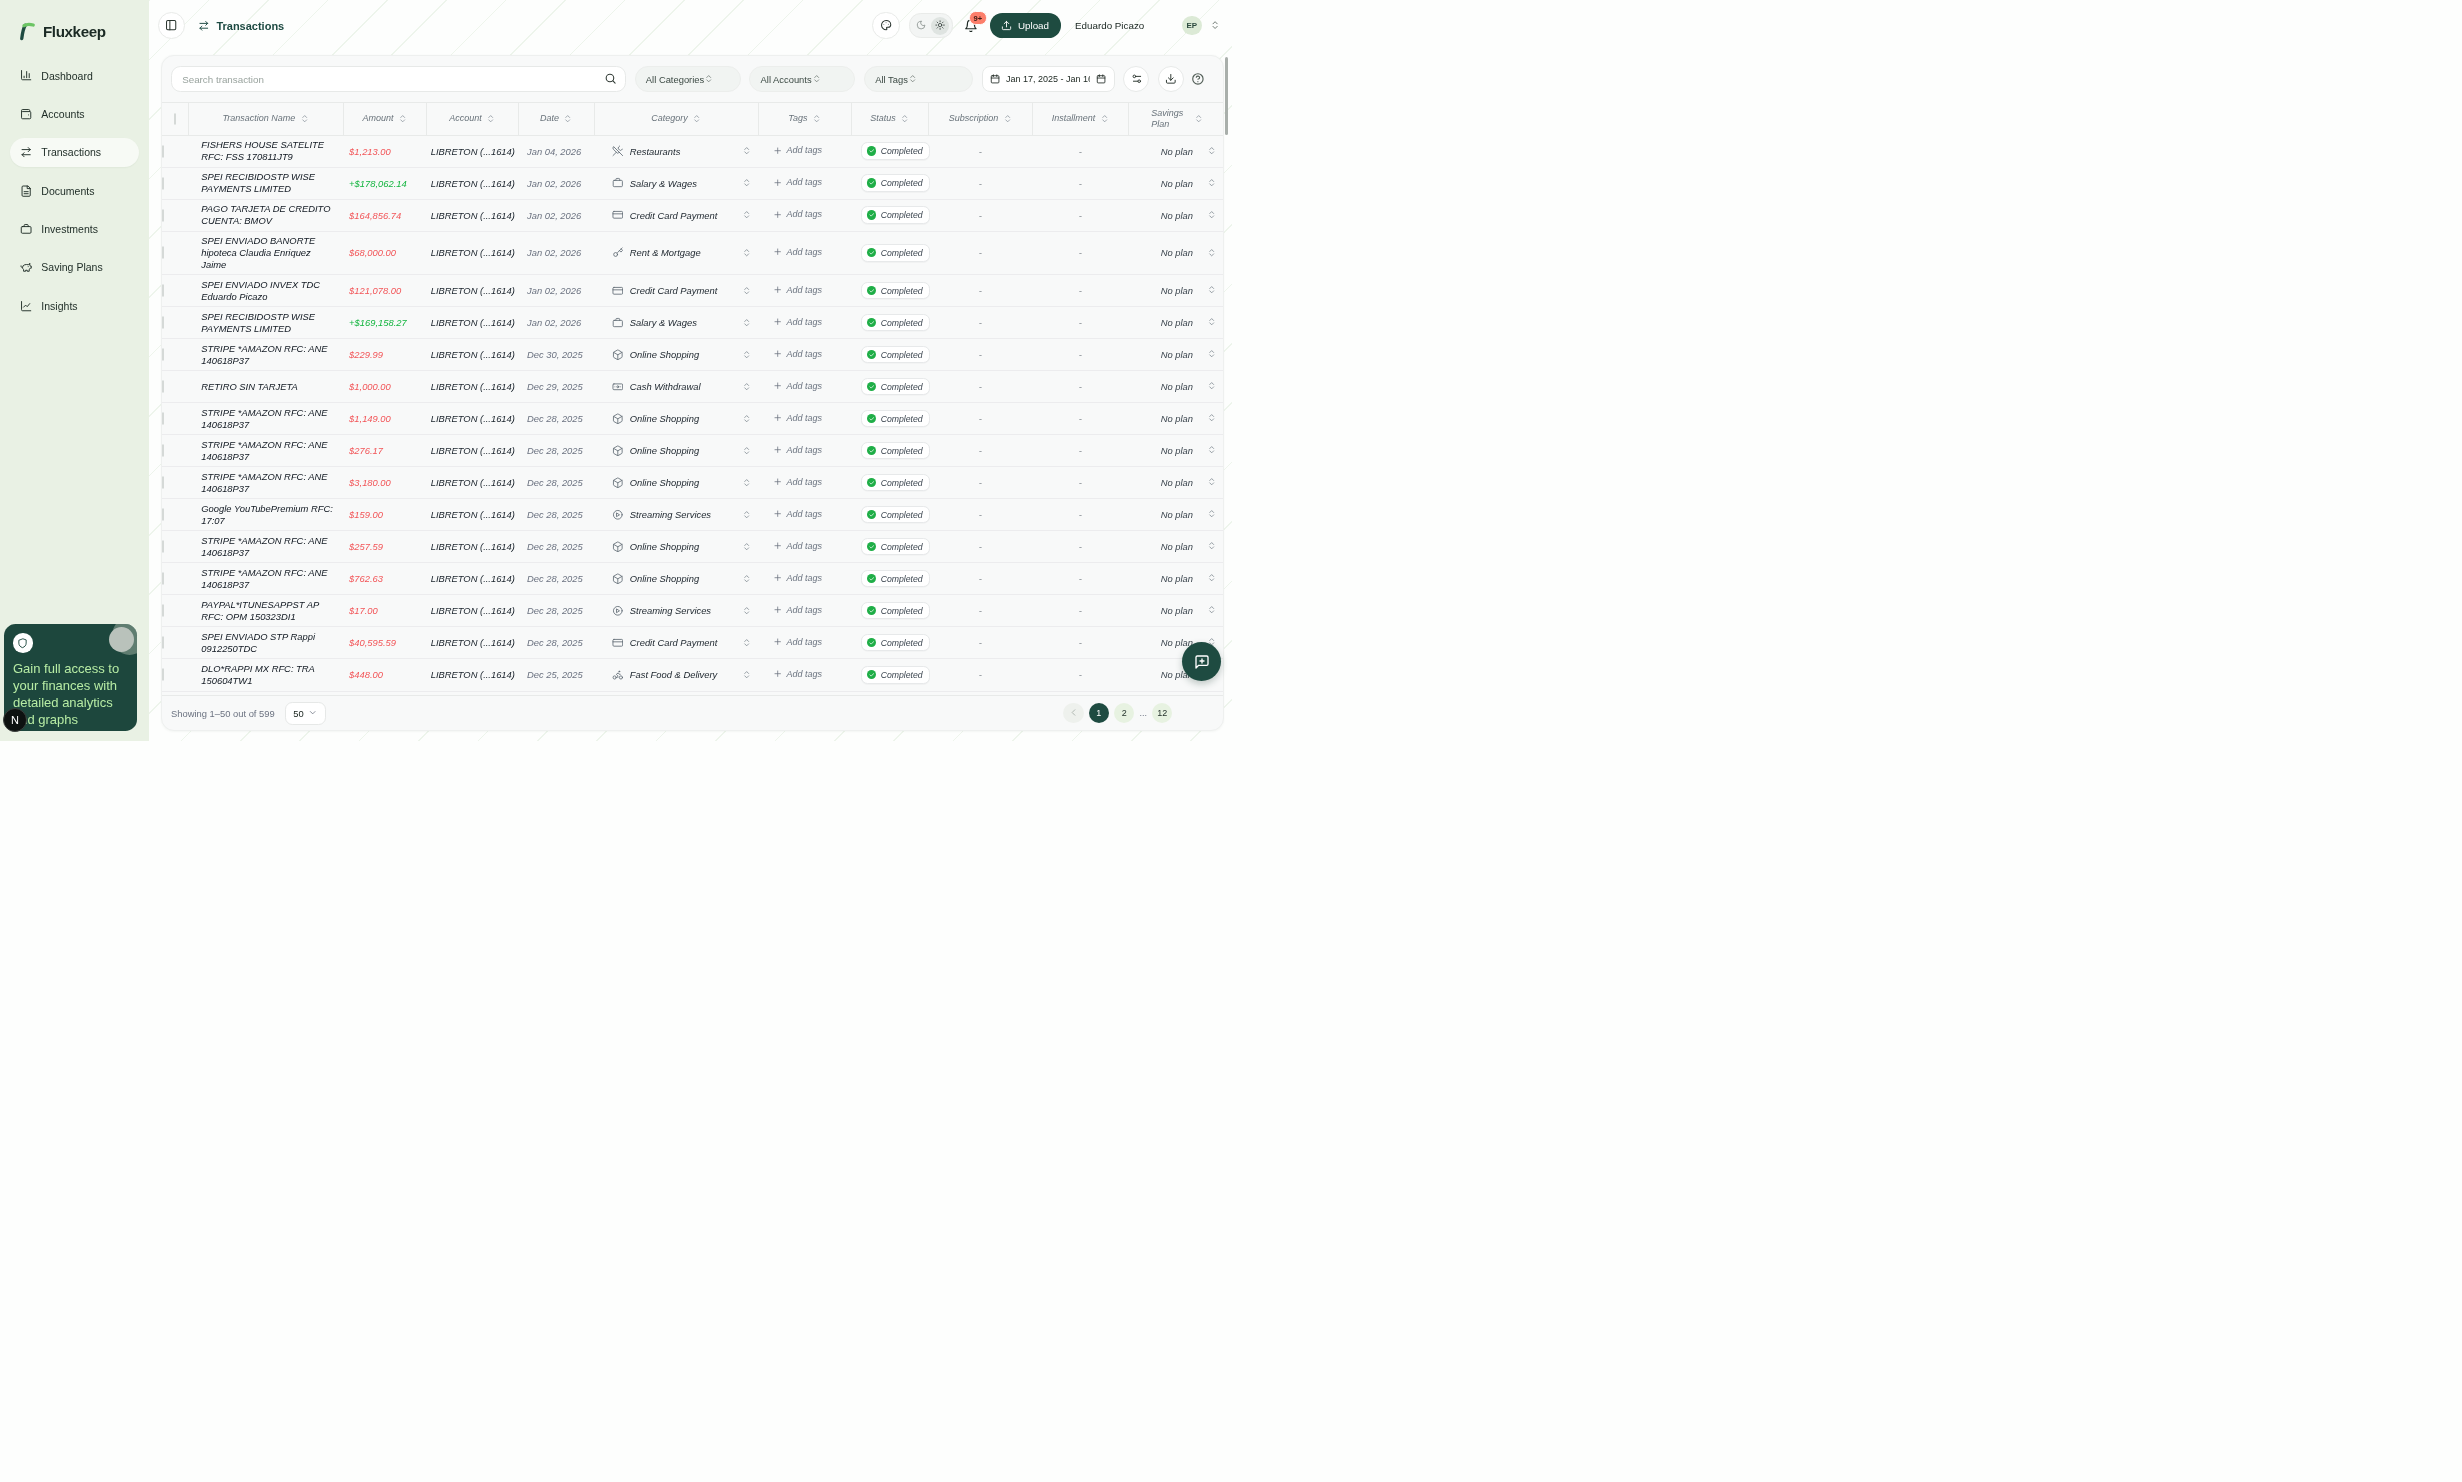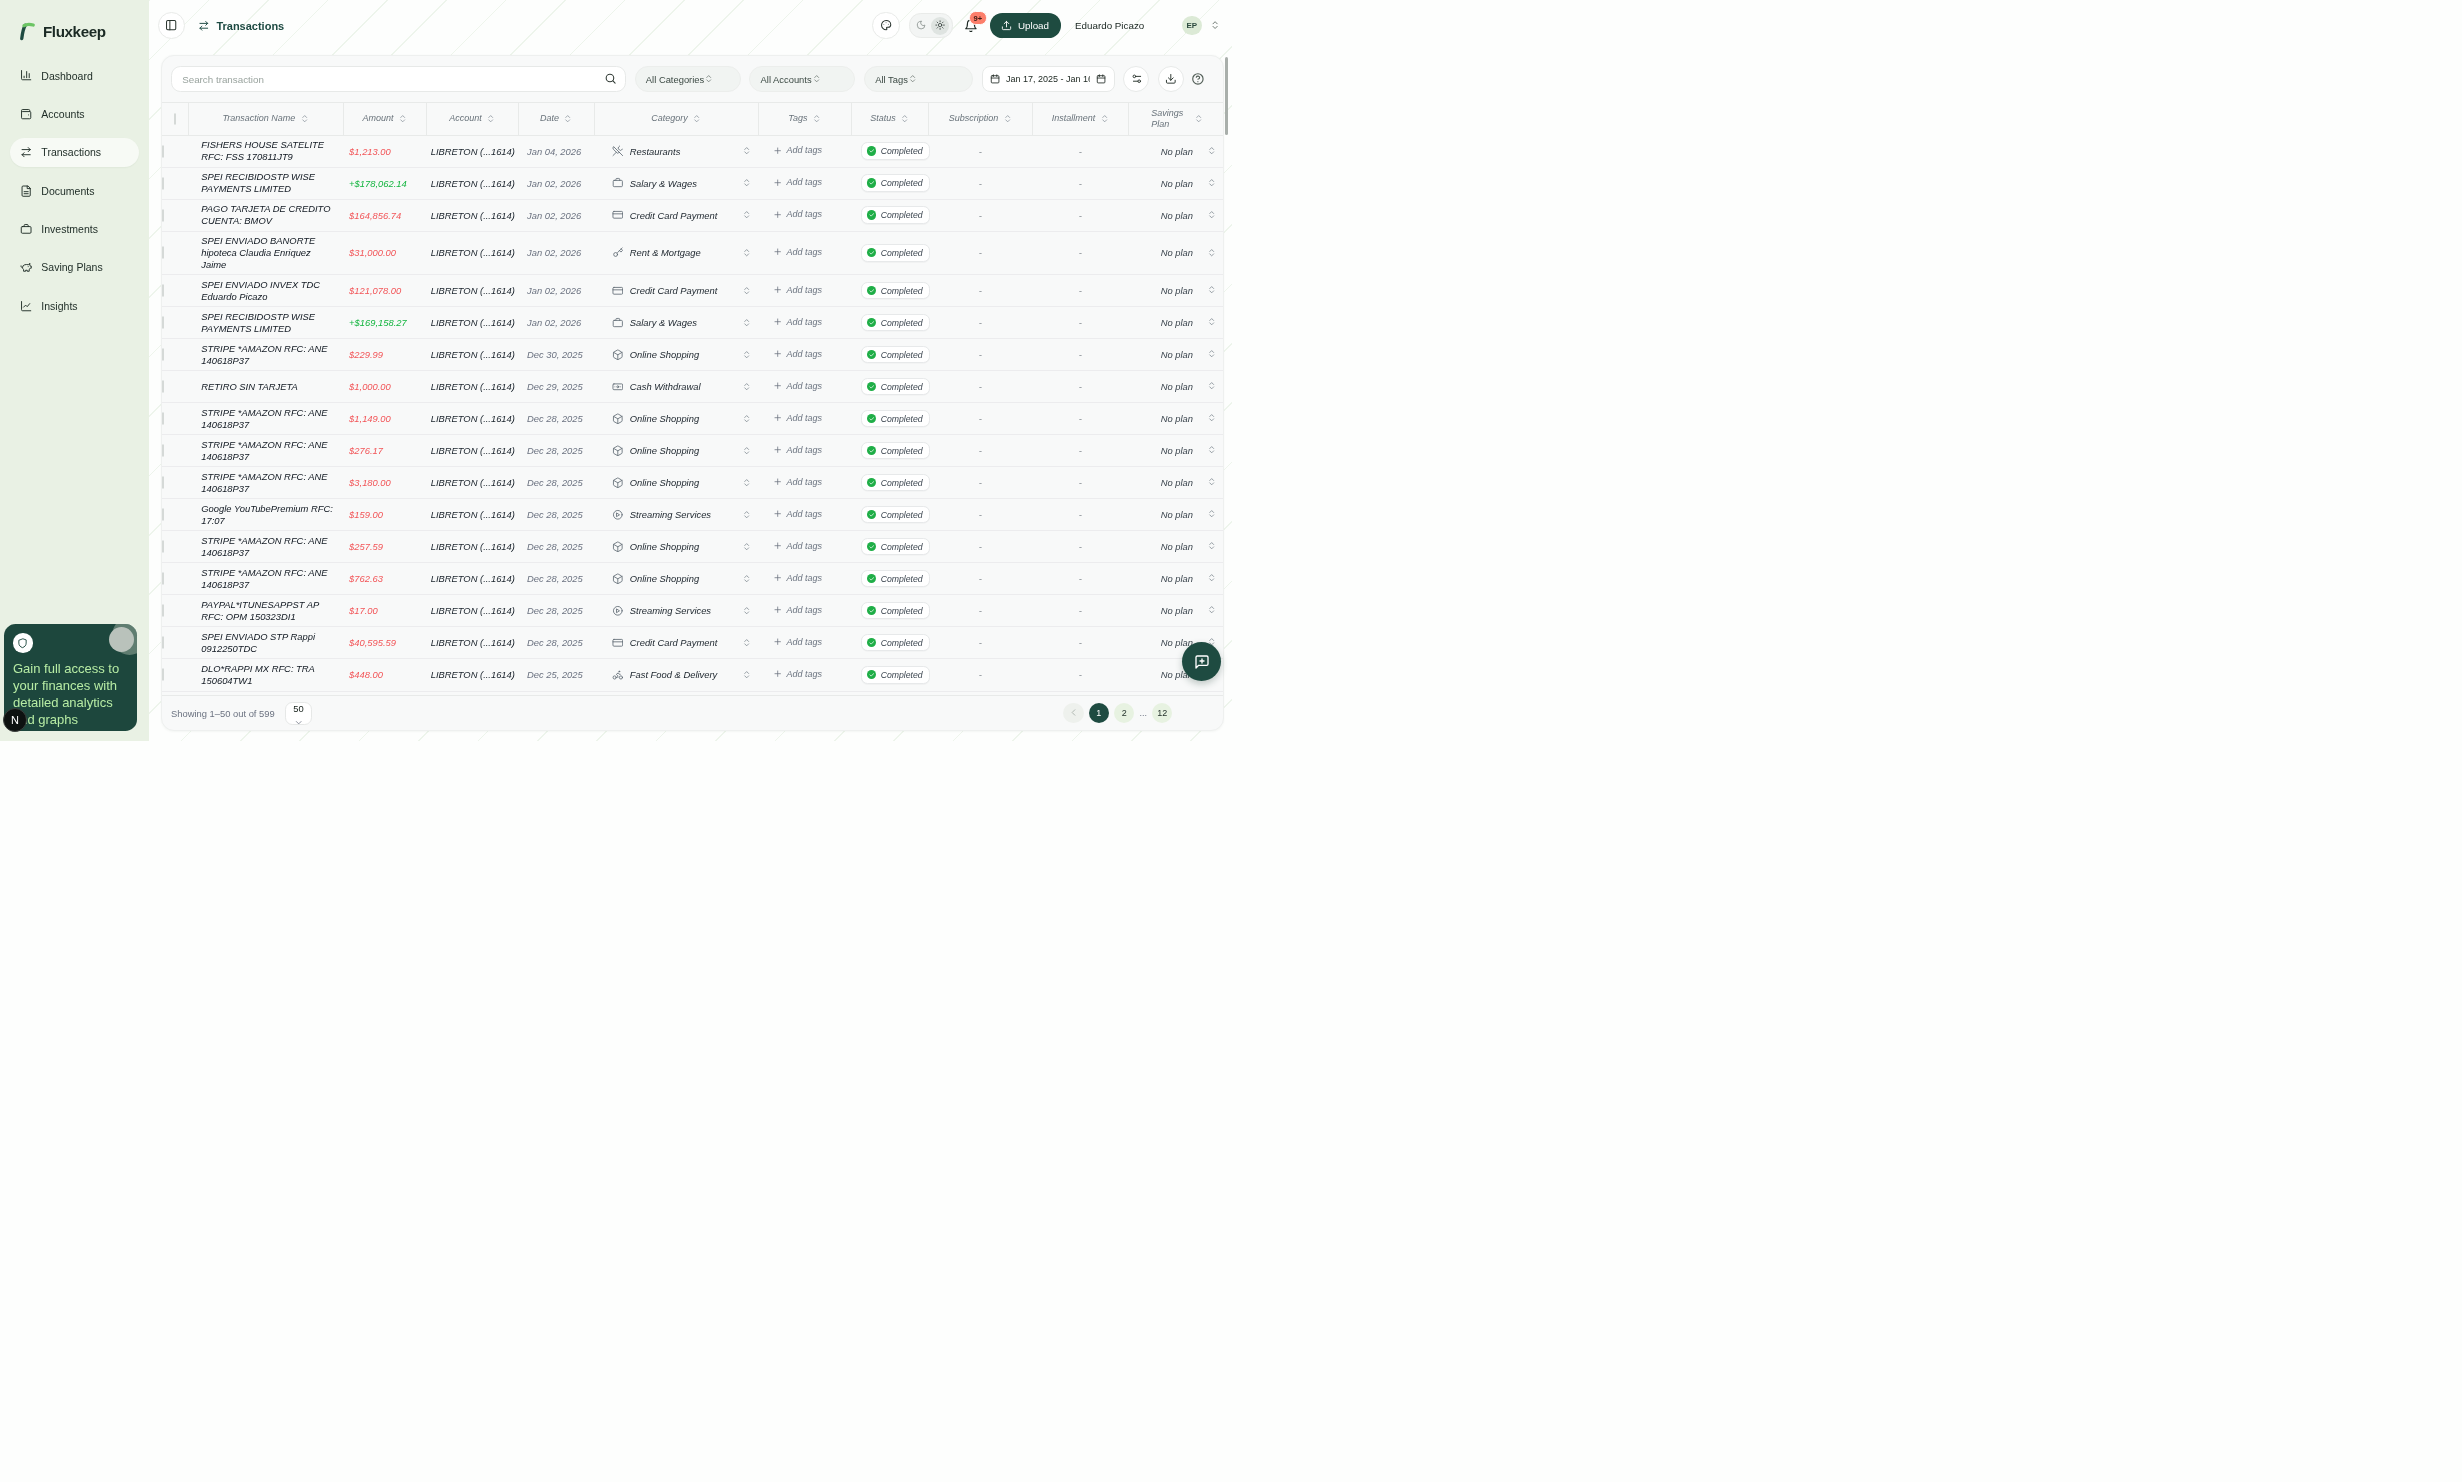--- a/index.html
+++ b/index.html
@@ -86,21 +86,21 @@
   .dot { width:9.4px; height:9.4px; border-radius:50%; background:#1fae47; display:flex; align-items:center; justify-content:center; color:#fff; }
   td.c-sub, td.c-inst { text-align:center; color:#4a545e; }
   td.c-savings { position:relative; text-align:center; color:#39434c; }
   td.c-savings .sort-ic { position:absolute; right:9.4px; top:50%; margin-top:-5.1px; color:#7b858d; cursor:pointer; }
 
   .table-spacer { flex:1; border-top:0.7px solid #ececee; }
 
   
   .card-footer { height:35px; border-top:0.7px solid #e8eae9; display:flex; align-items:center; padding:0 51px 0 8.7px; gap:10.2px; }
   .showing { font-size:9.4px; color:#6b7280; }
-  .pagesize { display:flex; align-items:center; gap:4.4px; height:23px; padding:0 7.3px; background:#fff; border:0.7px solid #e6e8e7; border-radius:7.3px; font-size:9.4px; color:#15201a; cursor:pointer;flex-direction:column; }
+  .pagesize { display:flex; align-items:center; gap:4.4px; height:23px; padding:0 7.3px; background:#fff; border:0.7px solid #e6e8e7; border-radius:7.3px; font-size:9.4px; color:#15201a; cursor:pointer; }
   .pagesize .ic { color:#6b7280; }
   .pager { margin-left:auto; display:flex; align-items:center; gap:5.1px; }
   .pg { width:20.3px; height:20.3px; border-radius:50%; display:flex; align-items:center; justify-content:center; font-size:9px; cursor:pointer; }
   .pg.prev { background:#eef1ed; color:#aab2ad; }
   .pg.num { background:#e7f2e1; color:#1f2d27; }
   .pg.active { background:#1e4b41; color:#fff; }
   .pg.dots { width:auto; background:none; color:#6b7280; }
 
   .fab { position:absolute; left:1033px; top:642px; width:39px; height:39px; border-radius:50%; background:#1e4b41; color:#fff; display:flex; align-items:center; justify-content:center; box-shadow:0 2.9px 7.3px rgba(20,50,40,.25); cursor:pointer; z-index:5; }
   .scroll-thumb { position:absolute; left:1076px; top:57px; width:2.9px; height:78px; border-radius:1.5px; background:#a9afab; }
@@ -627,21 +627,21 @@
             <td class="c-savings"><span>No plan</span><span class="sort-ic ic">
                 <svg width="9.4" height="9.4" viewBox="0 0 24 24" fill="none" stroke="currentColor" stroke-width="2" stroke-linecap="round" stroke-linejoin="round">
                   <path d="m7 15 5 5 5-5"></path>
                   <path d="m7 9 5-5 5 5"></path>
                 </svg>
               </span></td>
           </tr>
           <tr>
             <td><span class="cb"></span></td>
             <td class="c-name">SPEI ENVIADO BANORTE hipoteca Claudia Enriquez Jaime</td>
-            <td class="c-amount"><span class="amt-debit">$31,000.00</span></td>
+            <td class="c-amount"><span class="amt-debit">$68,000.00</span></td>
             <td class="c-account">LIBRETON (...1614)</td>
             <td class="c-date">Jan 02, 2026</td>
             <td class="c-category">
               <div class="cat-wrap">
                 <span class="cat-ic ic">
                   <svg width="11.6" height="11.6" viewBox="0 0 24 24" fill="none" stroke="currentColor" stroke-width="1.7" stroke-linecap="round" stroke-linejoin="round">
                     <circle cx="7.5" cy="15.5" r="4"></circle>
                     <path d="m21 2-9.6 9.6"></path>
                     <path d="m15.5 7.5 3 3L22 7l-3-3"></path>
                   </svg>

